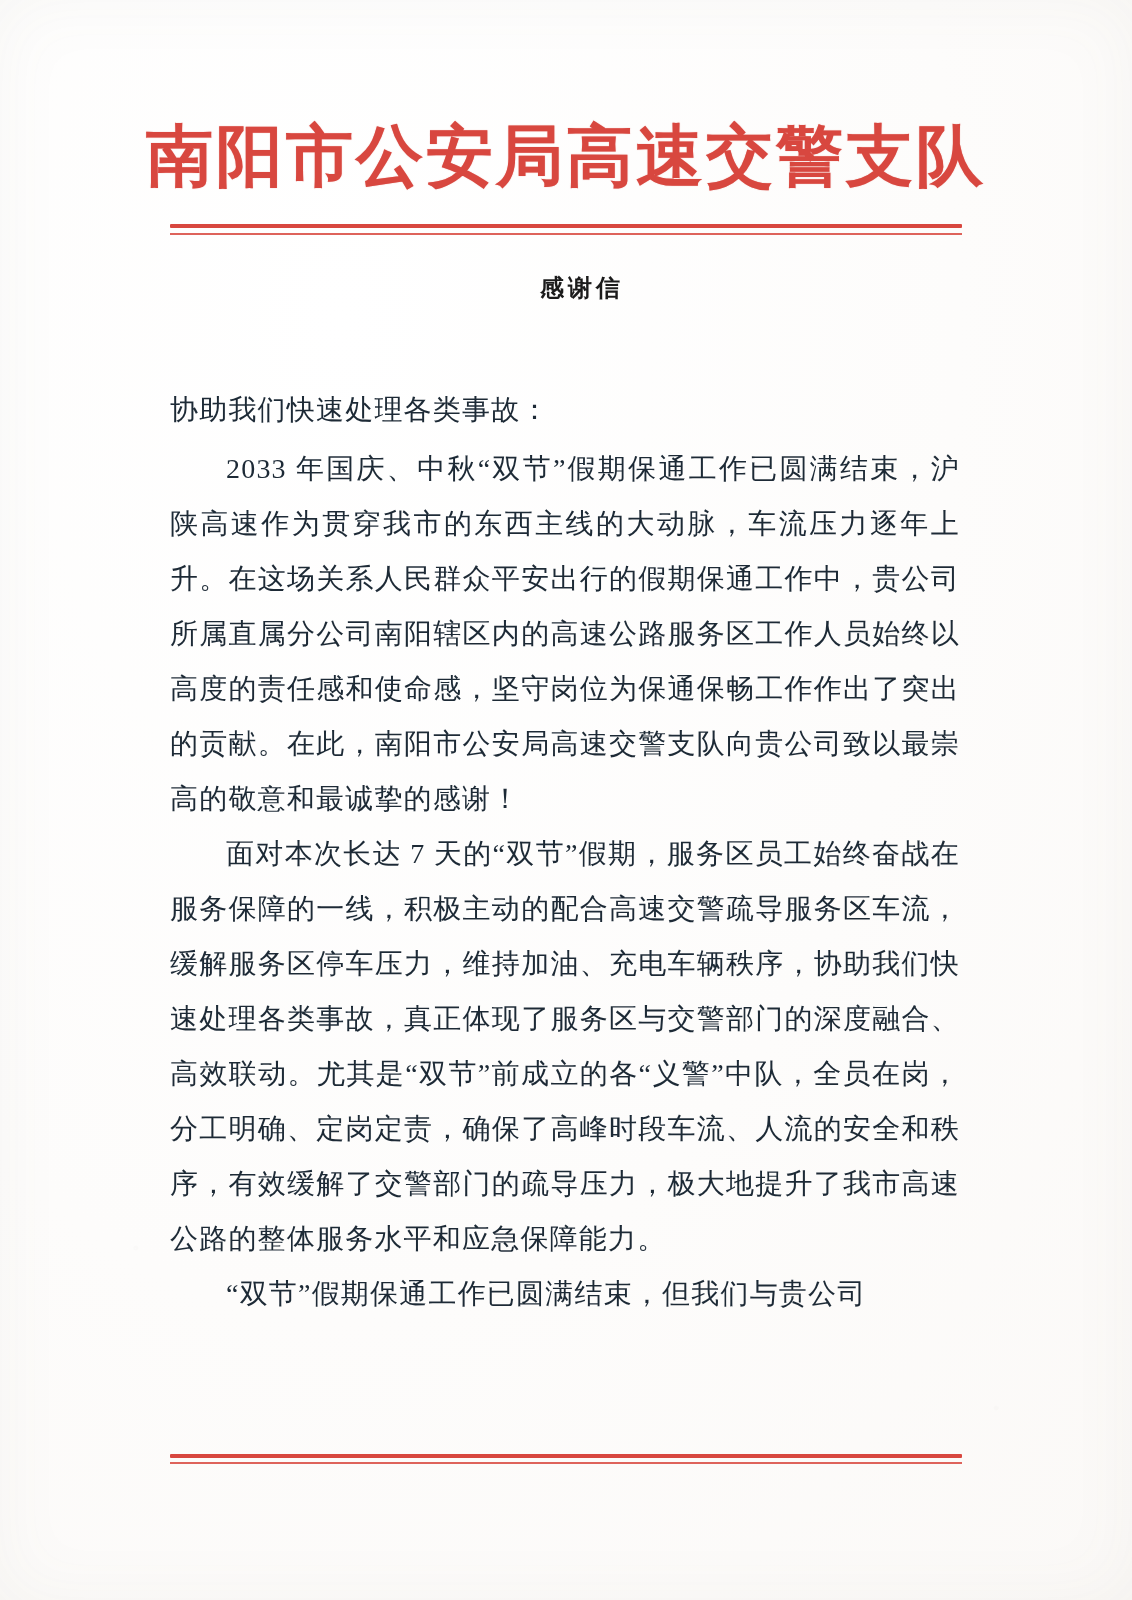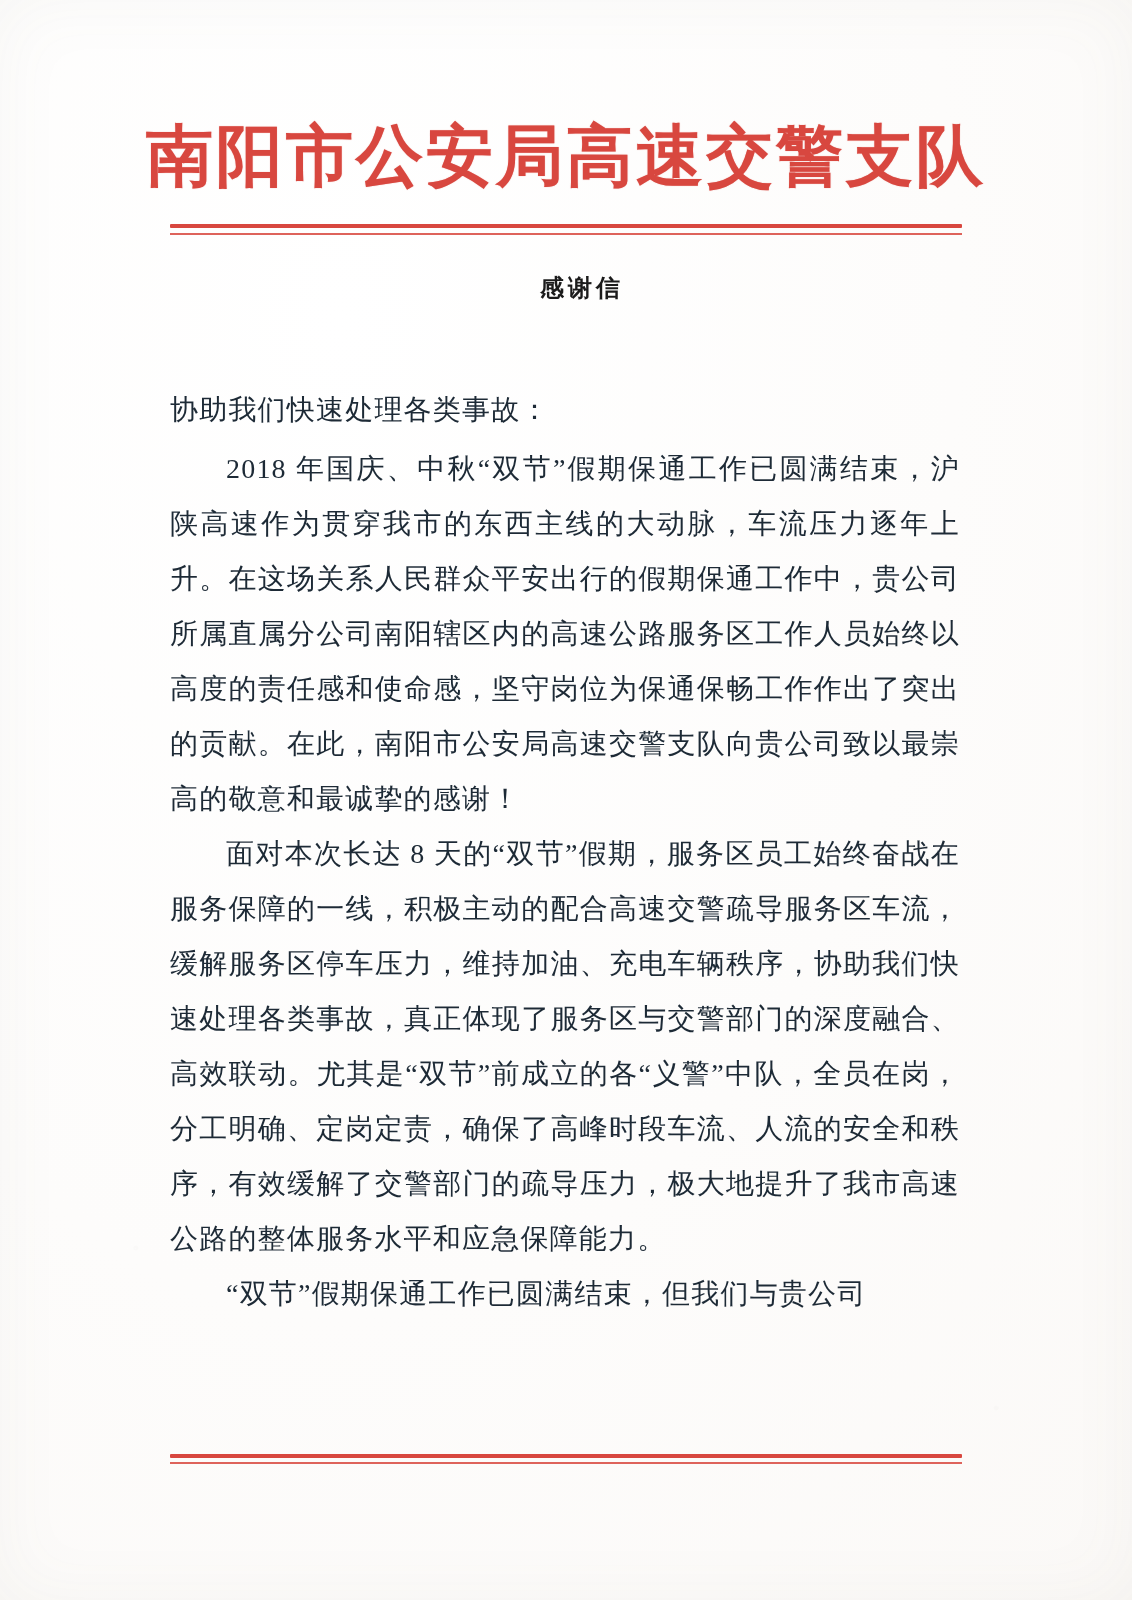--- a/index.html
+++ b/index.html
@@ -140,22 +140,22 @@
 
     <div class="rule-group rule-top">
       <div class="rule-thick"></div>
       <div class="rule-thin"></div>
     </div>
 
     <div class="doc-title">感谢信</div>
 
     <div class="body-block">
       <p class="salutation">协助我们快速处理各类事故：</p>
-      <p class="para">2018 年国庆、中秋“双节”假期保通工作已圆满结束，沪陕高速作为贯穿我市的东西主线的大动脉，车流压力逐年上升。在这场关系人民群众平安出行的假期保通工作中，贵公司所属直属分公司南阳辖区内的高速公路服务区工作人员始终以高度的责任感和使命感，坚守岗位为保通保畅工作作出了突出的贡献。在此，南阳市公安局高速交警支队向贵公司致以最崇高的敬意和最诚挚的感谢！</p>
-      <p class="para">面对本次长达 8 天的“双节”假期，服务区员工始终奋战在服务保障的一线，积极主动的配合高速交警疏导服务区车流，缓解服务区停车压力，维持加油、充电车辆秩序，协助我们快速处理各类事故，真正体现了服务区与交警部门的深度融合、高效联动。尤其是“双节”前成立的各“义警”中队，全员在岗，分工明确、定岗定责，确保了高峰时段车流、人流的安全和秩序，有效缓解了交警部门的疏导压力，极大地提升了我市高速公路的整体服务水平和应急保障能力。</p>
+      <p class="para">2033 年国庆、中秋“双节”假期保通工作已圆满结束，沪陕高速作为贯穿我市的东西主线的大动脉，车流压力逐年上升。在这场关系人民群众平安出行的假期保通工作中，贵公司所属直属分公司南阳辖区内的高速公路服务区工作人员始终以高度的责任感和使命感，坚守岗位为保通保畅工作作出了突出的贡献。在此，南阳市公安局高速交警支队向贵公司致以最崇高的敬意和最诚挚的感谢！</p>
+      <p class="para">面对本次长达 7 天的“双节”假期，服务区员工始终奋战在服务保障的一线，积极主动的配合高速交警疏导服务区车流，缓解服务区停车压力，维持加油、充电车辆秩序，协助我们快速处理各类事故，真正体现了服务区与交警部门的深度融合、高效联动。尤其是“双节”前成立的各“义警”中队，全员在岗，分工明确、定岗定责，确保了高峰时段车流、人流的安全和秩序，有效缓解了交警部门的疏导压力，极大地提升了我市高速公路的整体服务水平和应急保障能力。</p>
       <p class="para">“双节”假期保通工作已圆满结束，但我们与贵公司</p>
     </div>
 
     <div class="rule-group rule-bottom">
       <div class="rule-thick"></div>
       <div class="rule-thin"></div>
     </div>
 
   </div>
   <div class="edge-shade"></div>

